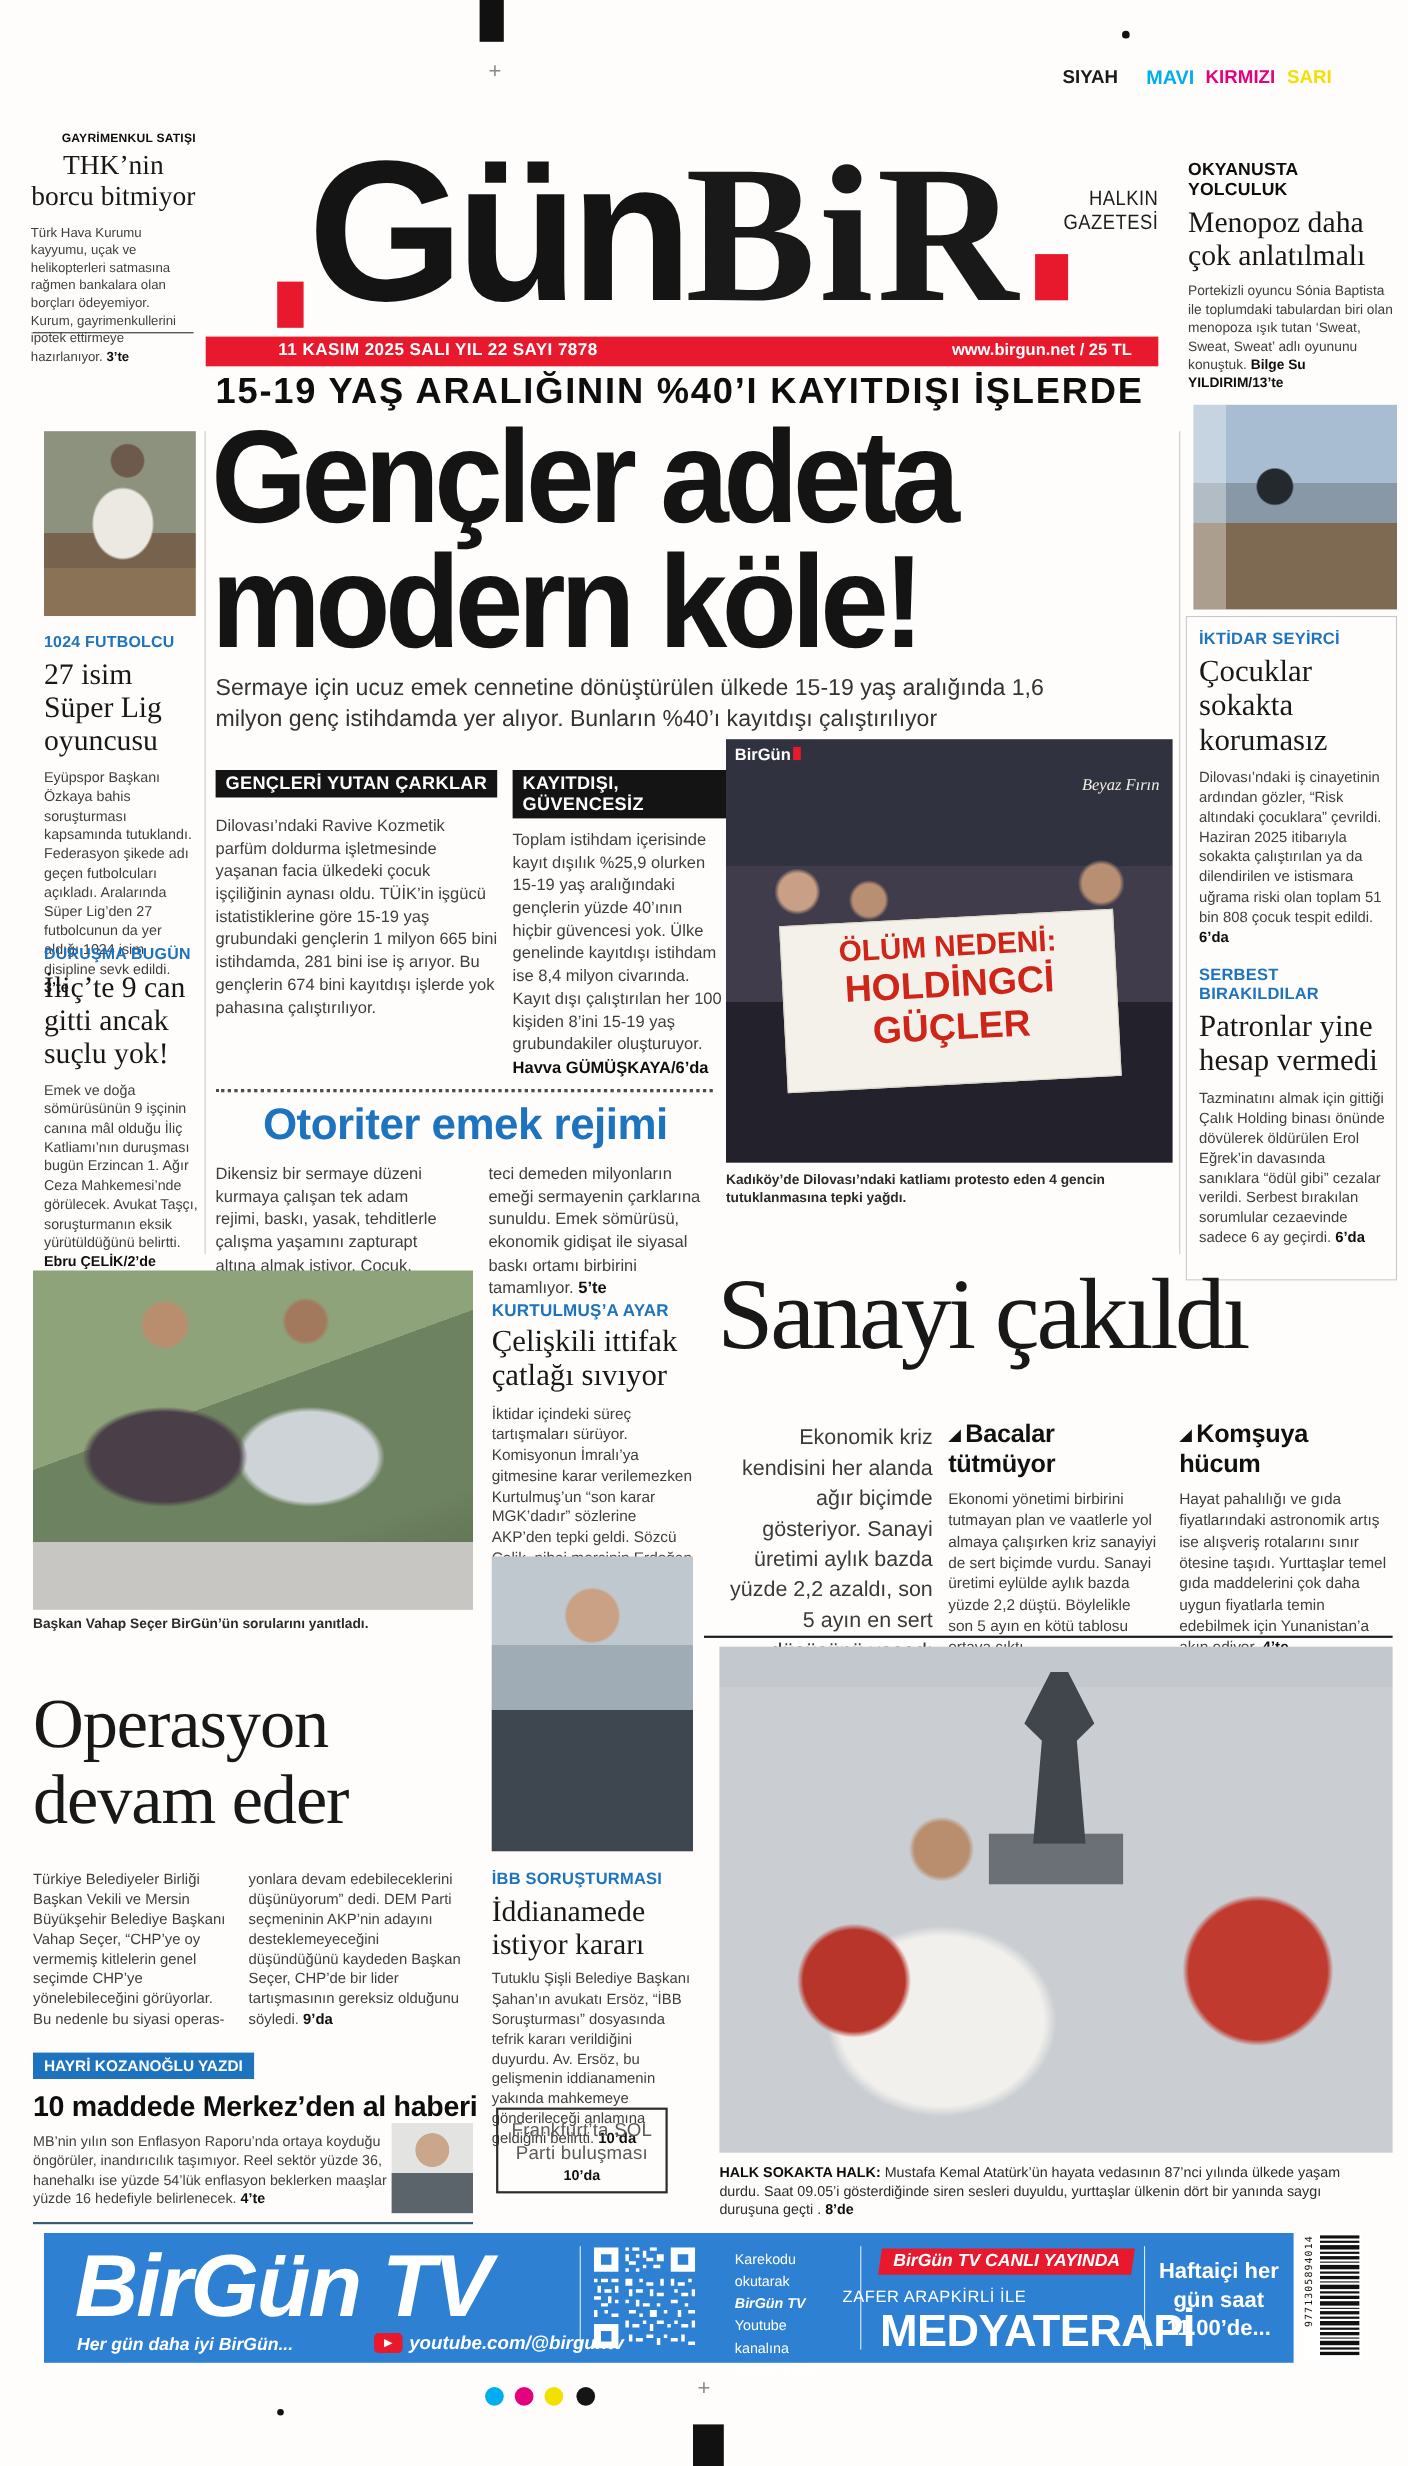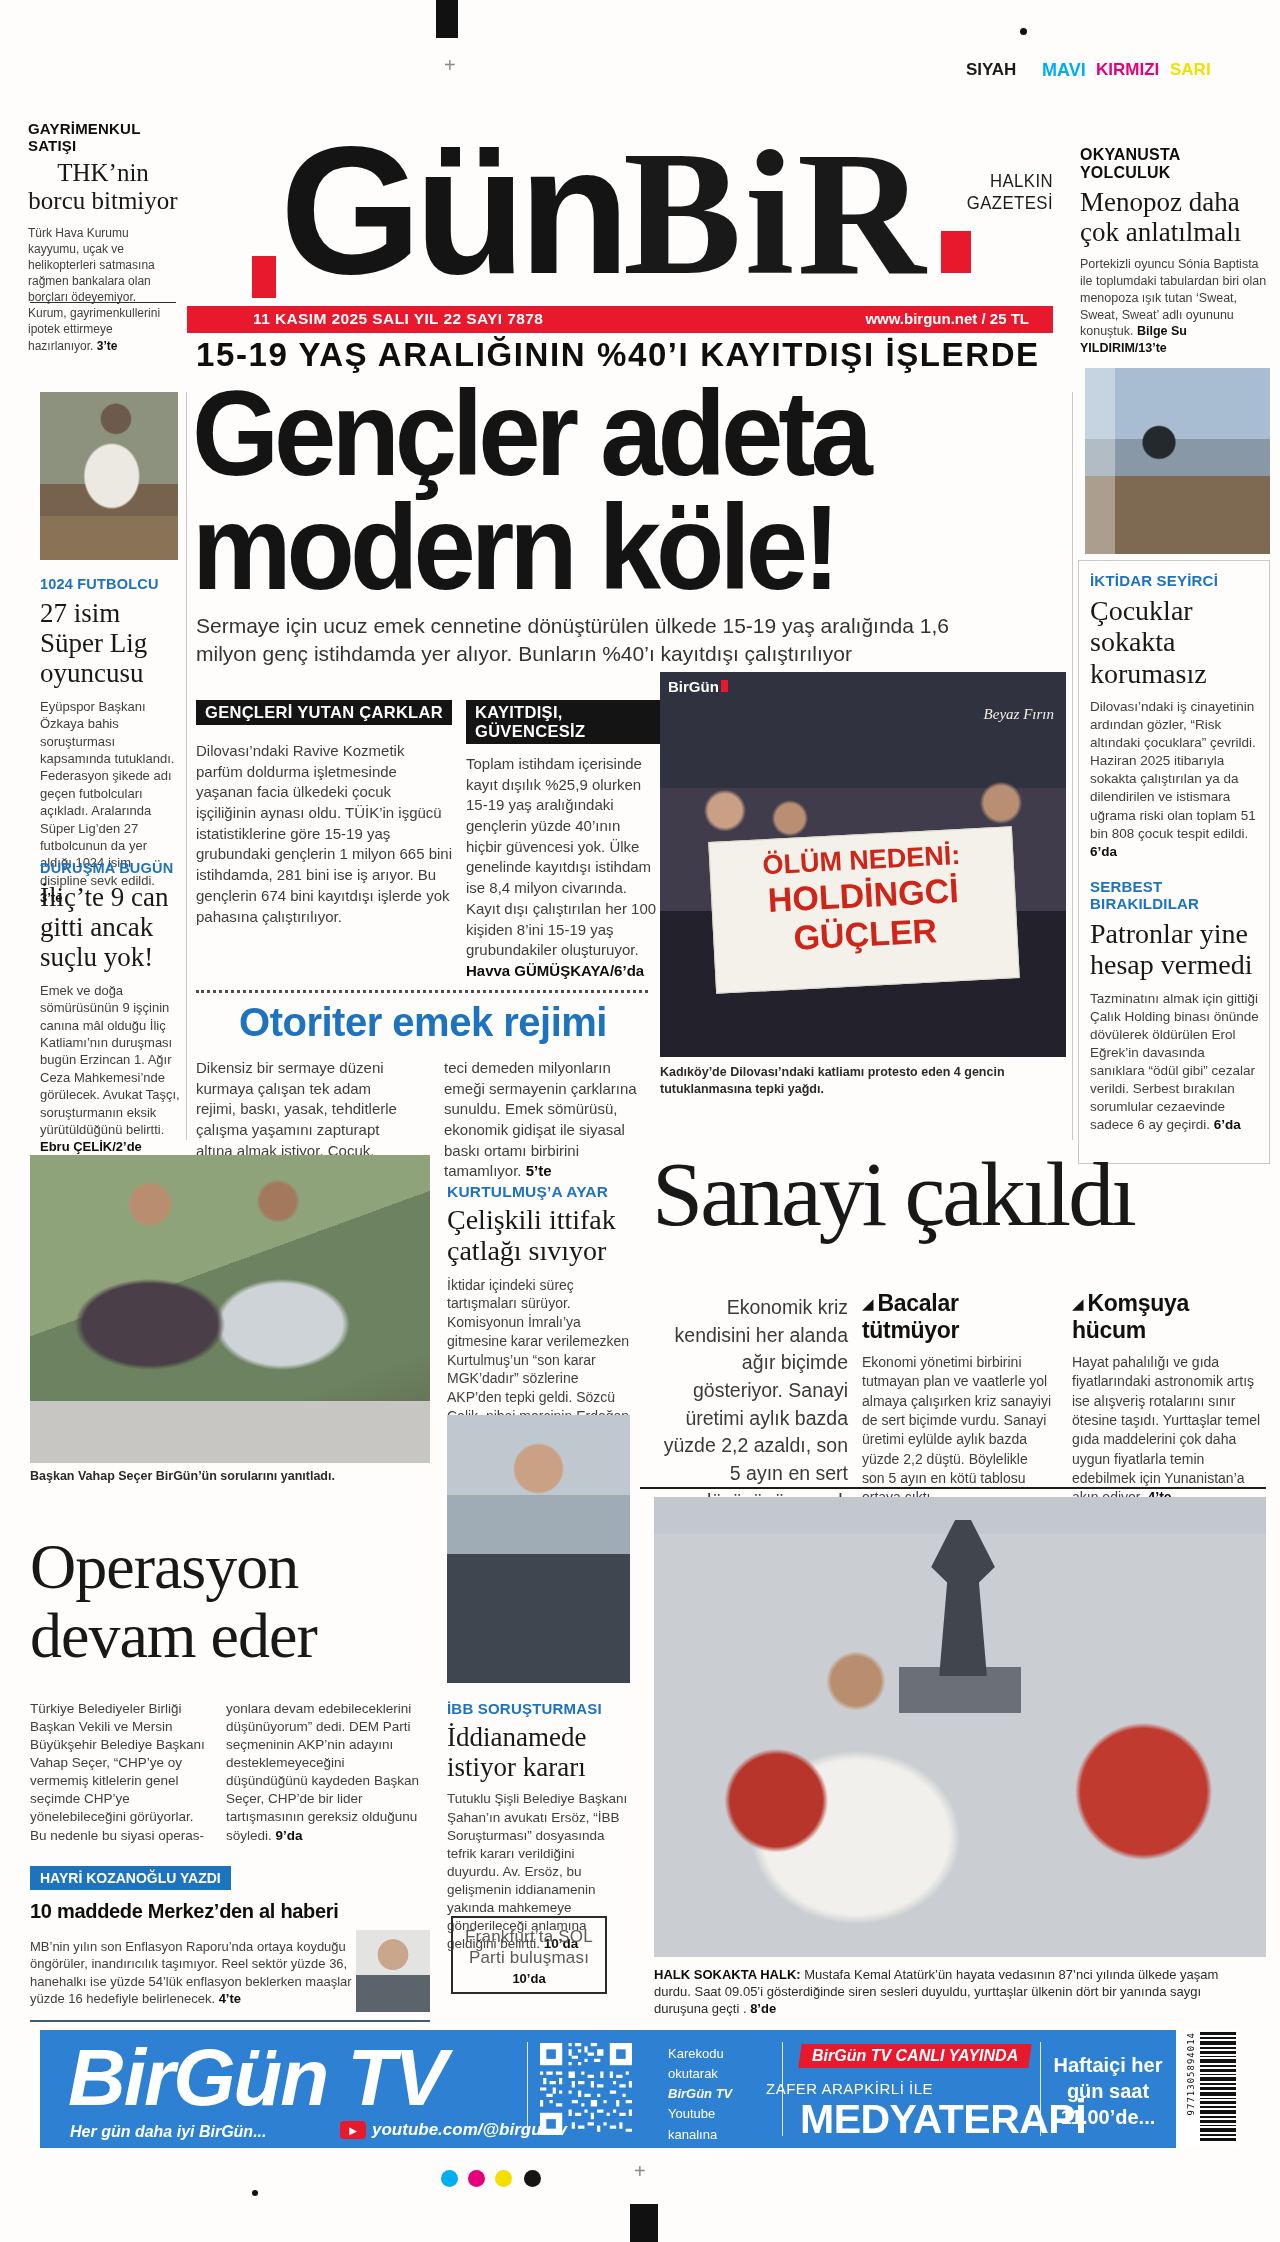--- a/index.html
+++ b/index.html
@@ -64,21 +64,21 @@
 
   <div class="abs" style="left:436px;top:0;width:22px;height:38px;background:#111"></div>
   <div class="abs" style="left:444px;top:54px;color:#8a8a8a;font-size:20px">+</div>
   <div class="abs" style="left:1020px;top:28px;width:7px;height:7px;border-radius:50%;background:#111"></div>
   <span class="abs" style="left:966px;top:60px;font-weight:bold;font-size:17px;color:#1a1a1a">SIYAH</span>
   <span class="abs" style="left:1042px;top:60px;font-weight:bold;font-size:18px;color:#00aeef">MAVI</span>
   <span class="abs" style="left:1096px;top:60px;font-weight:bold;font-size:17px;color:#e5007d">KIRMIZI</span>
   <span class="abs" style="left:1170px;top:60px;font-weight:bold;font-size:17px;color:#f3df00">SARI</span>
 
   <div class="abs" style="left:28px;top:120px;width:150px">
-    <div class="kick" style="text-align:left;font-size:15px">GAYRİMENKUL SATIŞI</div>
+    <div class="kick" style="text-align:right;font-size:11px">GAYRİMENKUL SATIŞI</div>
     <div class="serifh" style="font-size:25px;line-height:1.12;text-align:center;margin-top:5px">THK’nin borcu bitmiyor</div>
     <p class="bod" style="margin:10px 0 0;font-size:12px">
       <span>Türk Hava Kurumu kayyumu, uçak ve helikopterleri satmasına rağmen bankalara olan borçları ödeyemiyor. Kurum, gayrimenkullerini ipotek ettirmeye hazırlanıyor.</span>
       <b class="ref">3’te</b>
     </p>
   </div>
   <div class="abs" style="left:30px;top:302px;width:146px;border-top:1.5px solid #2e2e2e"></div>
 
   <div class="abs" style="left:252px;top:256px;width:24px;height:42px;background:#e8192d"></div>
   <div class="abs" style="left:280px;top:122px;display:flex;align-items:baseline">
@@ -210,21 +210,21 @@
   <div class="abs serifh" style="left:30px;top:1532px;width:410px;font-size:64px;line-height:1.08;letter-spacing:-1px">Operasyon devam eder</div>
   <p class="abs bod" style="left:30px;top:1700px;width:182px;margin:0;font-size:13.5px">Türkiye Belediyeler Birliği Başkan Vekili ve Mersin Büyükşehir Belediye Başkanı Vahap Seçer, “CHP’ye oy vermemiş kitlelerin genel seçimde CHP’ye yönelebileceğini görüyorlar. Bu nedenle bu siyasi operas-</p>
   <p class="abs bod" style="left:226px;top:1700px;width:200px;margin:0;font-size:13.5px">
     <span>yonlara devam edebileceklerini düşünüyorum” dedi. DEM Parti seçmeninin AKP’nin adayını desteklemeyeceğini düşündüğünü kaydeden Başkan Seçer, CHP’de bir lider tartışmasının gereksiz olduğunu söyledi.</span>
     <b class="ref">9’da</b>
   </p>
 
   <div class="abs" style="left:30px;top:1866px;background:#1e73be;color:#fff;font-weight:bold;font-size:14px;padding:4px 10px;display:inline-block">
     <span>HAYRİ KOZANOĞLU YAZDI</span>
   </div>
-  <div class="abs" style="left:30px;top:1900px;width:410px;font-weight:bold;font-size:20px;color:#0e0e0e;letter-spacing:-.3px">10 maddede Merkez’den al haberi</div>
+  <div class="abs" style="left:30px;top:1900px;width:410px;font-weight:bold;font-size:26px;color:#0e0e0e;letter-spacing:-.3px">10 maddede Merkez’den al haberi</div>
   <p class="abs bod" style="left:30px;top:1938px;width:322px;margin:0">
     <span>MB’nin yılın son Enflasyon Raporu’nda ortaya koyduğu öngörüler, inandırıcılık taşımıyor. Reel sektör yüzde 36, hanehalkı ise yüzde 54’lük enflasyon beklerken maaşlar yüzde 16 hedefiyle belirlenecek.</span>
     <b class="ref">4’te</b>
   </p>
   <div class="photo ph-port" style="left:356px;top:1930px;width:74px;height:82px"></div>
   <div class="abs" style="left:30px;top:2020px;width:400px;border-top:2px solid #3c5a77"></div>
 
   <div class="photo ph-suit" style="left:447px;top:1415px;width:183px;height:268px"></div>
   <div class="abs" style="left:447px;top:1700px;width:183px">
     <div class="kick blue" style="font-size:15px">İBB SORUŞTURMASI</div>

